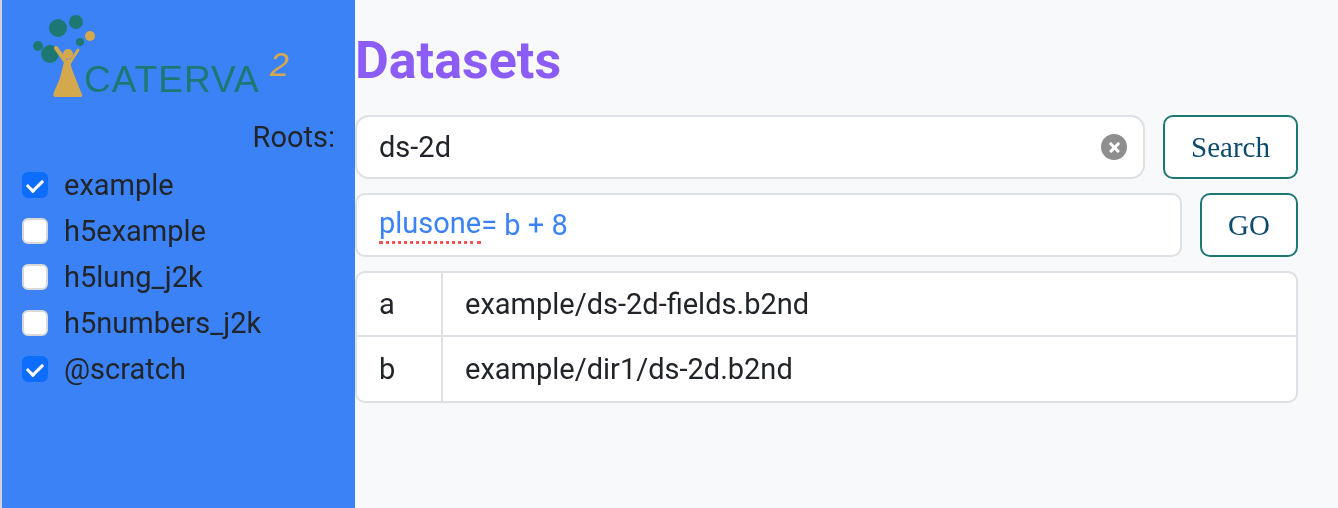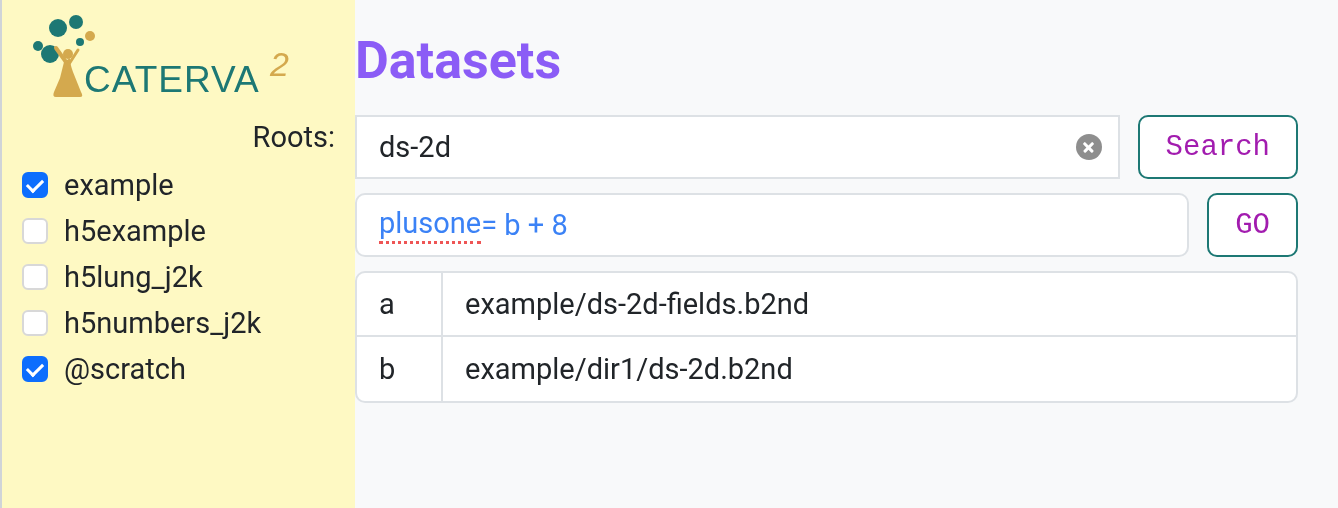--- a/index.html
+++ b/index.html
@@ -15,21 +15,21 @@
       display: flex;
       width: 1338px;
       height: 508px;
       overflow: hidden;
     }
     
     .sidebar {
       width: 355px;
       padding: 14px 20px;
       border-left: 2px solid #d0d4d8;
-      background: #fef9c3;
+      background: #3b82f6;
     }
     
     .logo {
       display: flex;
       align-items: flex-end;
       margin-bottom: 16px;
       margin-left: 10px;
       height: 90px;
     }
     
@@ -105,21 +105,21 @@
       position: relative;
       flex: 1;
     }
     
     .text-input {
       width: 100%;
       height: 64px;
       padding: 12px 56px 12px 22px;
       font-size: 29px;
       border: 2px solid #dde1e5;
-      border-radius: 0;
+      border-radius: 14px;
       background: #fff;
       color: #212529;
       font-family: inherit;
     }
     
     .clear-icon {
       position: absolute;
       right: 18px;
       top: 50%;
       transform: translateY(-50%);
@@ -144,29 +144,29 @@
     }
     
     .clear-icon::before { transform: rotate(45deg); }
     .clear-icon::after { transform: rotate(-45deg); }
     
     .btn {
       height: 64px;
       padding: 0 26px;
       font-size: 29px;
       font-weight: 400;
-      color: #a21caf;
+      color: #0c4a6e;
       background: #fff;
       border: 2px solid #1d7874;
       border-radius: 10px;
       cursor: pointer;
       display: flex;
       align-items: center;
       justify-content: center;
-      font-family: Liberation Mono, monospace;
+      font-family: Liberation Serif, serif;
     }
     
     .expr-input {
       flex: 1;
       height: 64px;
       padding: 12px 22px;
       font-size: 29px;
       border: 2px solid #dde1e5;
       border-radius: 10px;
       background: #fff;

